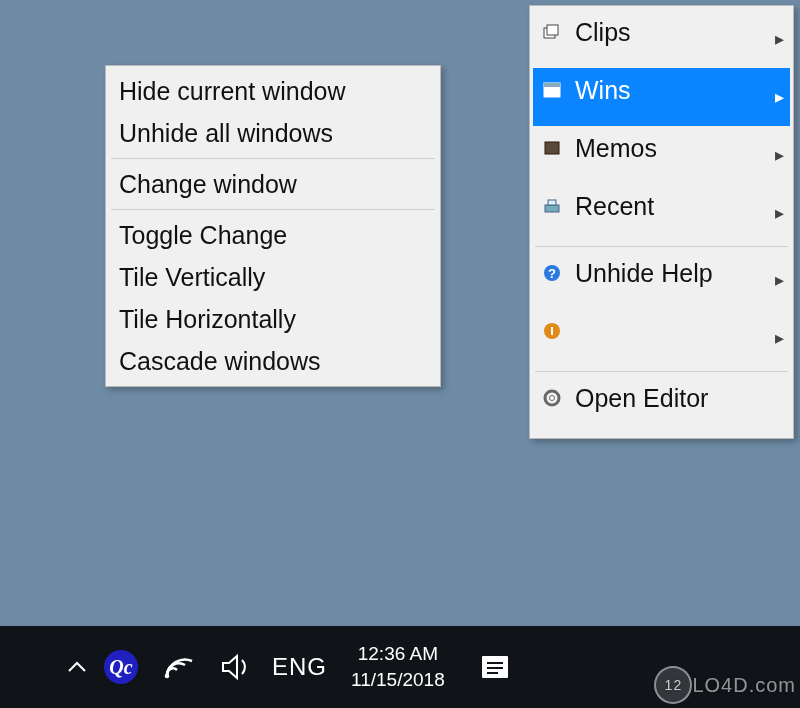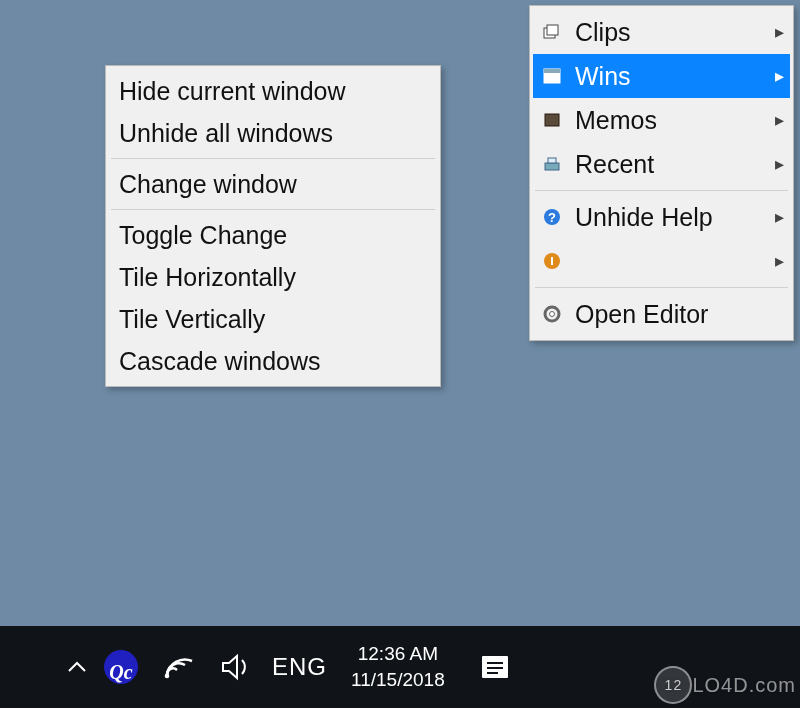--- a/index.html
+++ b/index.html
@@ -32,21 +32,21 @@
     display: flex;
     align-items: center;
     height: 42px;
     padding: 0 10px;
     white-space: nowrap;
     position: relative;
     cursor: default;
   }
   .menu.main .item {
     height: 44px;
-    padding: 0 24px 0 6px;
+    padding: 0 24px 14px 6px;
   }
   .menu.main .icon {
     width: 26px;
     height: 26px;
     display: inline-flex;
     align-items: center;
     justify-content: center;
     margin-right: 10px;
     font-size: 18px;
   }
@@ -104,21 +104,21 @@
   }
   .qc {
     width: 34px; height: 34px;
     border-radius: 50%;
     background: #2020c0;
     color: #fff;
     font-style: italic;
     font-family: Georgia, "Times New Roman", serif;
     font-weight: bold;
     font-size: 20px;
-    display: flex; align-items: flex-end; justify-content: center;
+    display: flex; align-items: center; justify-content: center;
   }
   .lang {
     font-size: 24px;
     padding: 0 14px 0 6px;
     letter-spacing: 1px;
   }
   .clock {
     text-align: center;
     font-size: 19px;
     line-height: 1.35;
@@ -169,24 +169,24 @@
     </div>
     <div class="sep"></div>
     <div class="item">
       <span>Change window</span>
     </div>
     <div class="sep"></div>
     <div class="item">
       <span>Toggle Change</span>
     </div>
     <div class="item">
+      <span>Tile Vertically</span>
+    </div>
+    <div class="item">
       <span>Tile Horizontally</span>
-    </div>
-    <div class="item">
-      <span>Tile Vertically</span>
     </div>
     <div class="item">
       <span>Cascade windows</span>
     </div>
   </div>
 
   <div class="menu main">
     <div class="item">
       <span class="icon">
         <svg width="18" height="16" viewBox="0 0 18 16">

